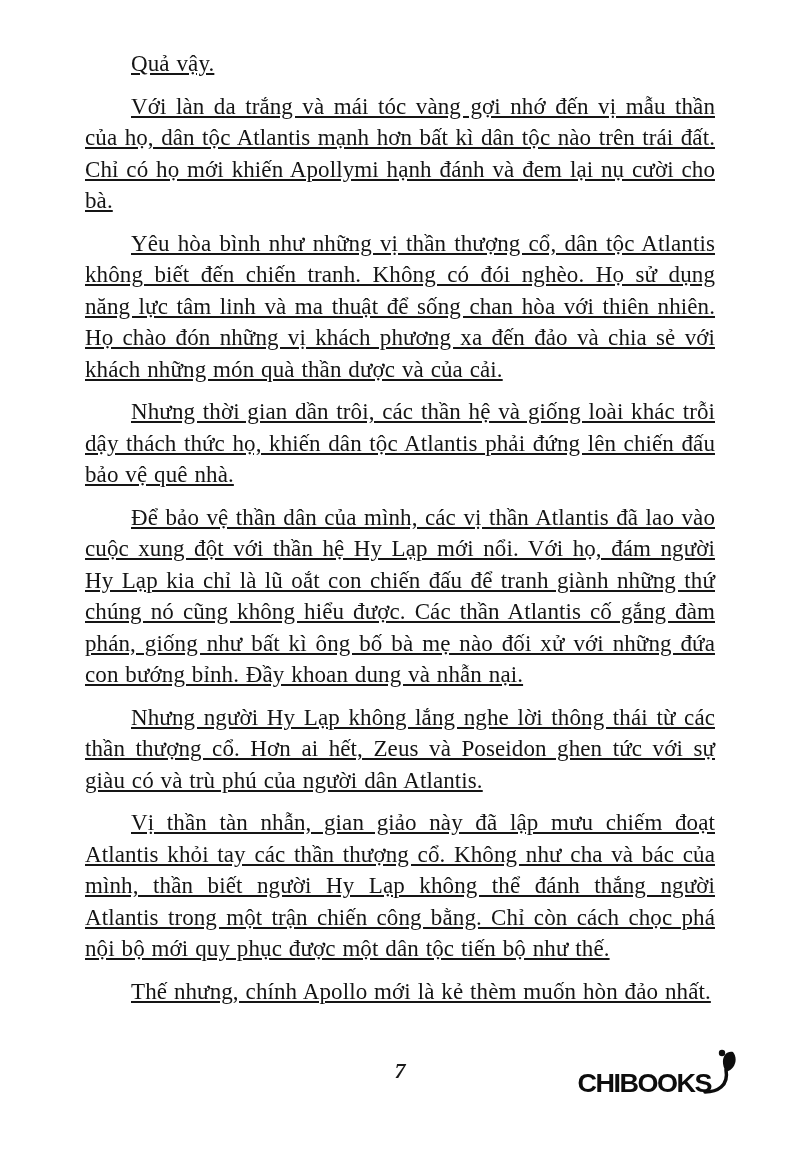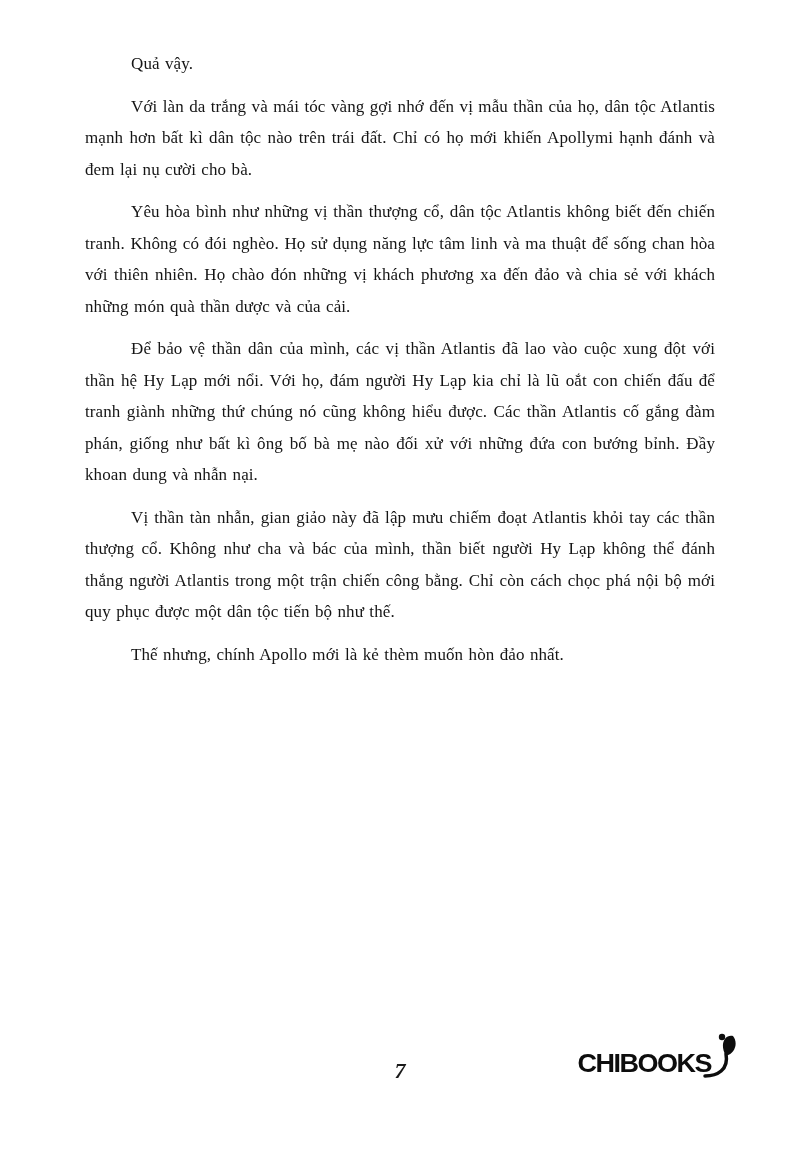--- a/index.html
+++ b/index.html
@@ -18,26 +18,27 @@
     box-sizing: border-box;
   }
   .text-block {
     position: absolute;
     top: 48px;
     left: 85px;
     width: 630px;
   }
   .text-block p {
     margin: 0 0 11px 0;
-    font-size: 17px;
+    font-size: 23px;
     line-height: 31.5px;
     text-align: justify;
     text-indent: 46px;
     letter-spacing: 0.1px;
     word-spacing: 1px;
+    text-decoration: underline;
   }
   .page-footer {
     position: absolute;
     left: 85px;
     width: 630px;
     top: 1048px;
     height: 60px;
   }
   .page-number {
     position: absolute;
@@ -46,23 +47,23 @@
     top: 10px;
     text-align: center;
     font-size: 22px;
     font-style: italic;
     font-weight: bold;
     color: #1a1a1a;
   }
   .publisher-logo {
     position: absolute;
     right: -22px;
-    top: 0;
+    top: 9px;
     display: flex;
-    align-items: flex-start;
+    align-items: center;
     height: 52px;
   }
   .publisher-name {
     font-family: "Liberation Sans", sans-serif;
     font-weight: 700;
     font-size: 27px;
     letter-spacing: -1.5px;
     color: #0d0d0d;
     transform: scaleY(0.95);
   }
@@ -73,21 +74,23 @@
 </style>
 </head>
 <body>
 
 <div class="book-page">
 
   <div class="text-block">
     <p>Quả vậy.</p>
     <p>Với làn da trắng và mái tóc vàng gợi nhớ đến vị mẫu thần của họ, dân tộc Atlantis mạnh hơn bất kì dân tộc nào trên trái đất. Chỉ có họ mới khiến Apollymi hạnh đánh và đem lại nụ cười cho bà.</p>
     <p>Yêu hòa bình như những vị thần thượng cổ, dân tộc Atlantis không biết đến chiến tranh. Không có đói nghèo. Họ sử dụng năng lực tâm linh và ma thuật để sống chan hòa với thiên nhiên. Họ chào đón những vị khách phương xa đến đảo và chia sẻ với khách những món quà thần dược và của cải.</p>
+    <p>Nhưng thời gian dần trôi, các thần hệ và giống loài khác trỗi dậy thách thức họ, khiến dân tộc Atlantis phải đứng lên chiến đấu bảo vệ quê nhà.</p>
     <p>Để bảo vệ thần dân của mình, các vị thần Atlantis đã lao vào cuộc xung đột với thần hệ Hy Lạp mới nổi. Với họ, đám người Hy Lạp kia chỉ là lũ oắt con chiến đấu để tranh giành những thứ chúng nó cũng không hiểu được. Các thần Atlantis cố gắng đàm phán, giống như bất kì ông bố bà mẹ nào đối xử với những đứa con bướng bỉnh. Đầy khoan dung và nhẫn nại.</p>
+    <p>Nhưng người Hy Lạp không lắng nghe lời thông thái từ các thần thượng cổ. Hơn ai hết, Zeus và Poseidon ghen tức với sự giàu có và trù phú của người dân Atlantis.</p>
     <p>Vị thần tàn nhẫn, gian giảo này đã lập mưu chiếm đoạt Atlantis khỏi tay các thần thượng cổ. Không như cha và bác của mình, thần biết người Hy Lạp không thể đánh thắng người Atlantis trong một trận chiến công bằng. Chỉ còn cách chọc phá nội bộ mới quy phục được một dân tộc tiến bộ như thế.</p>
     <p>Thế nhưng, chính Apollo mới là kẻ thèm muốn hòn đảo nhất.</p>
   </div>
 
   <div class="page-footer">
     <div class="page-number">7</div>
 
     <div class="publisher-logo">
       <span class="publisher-name">CHIBOOKS</span>
       <span class="logo-leaf">

